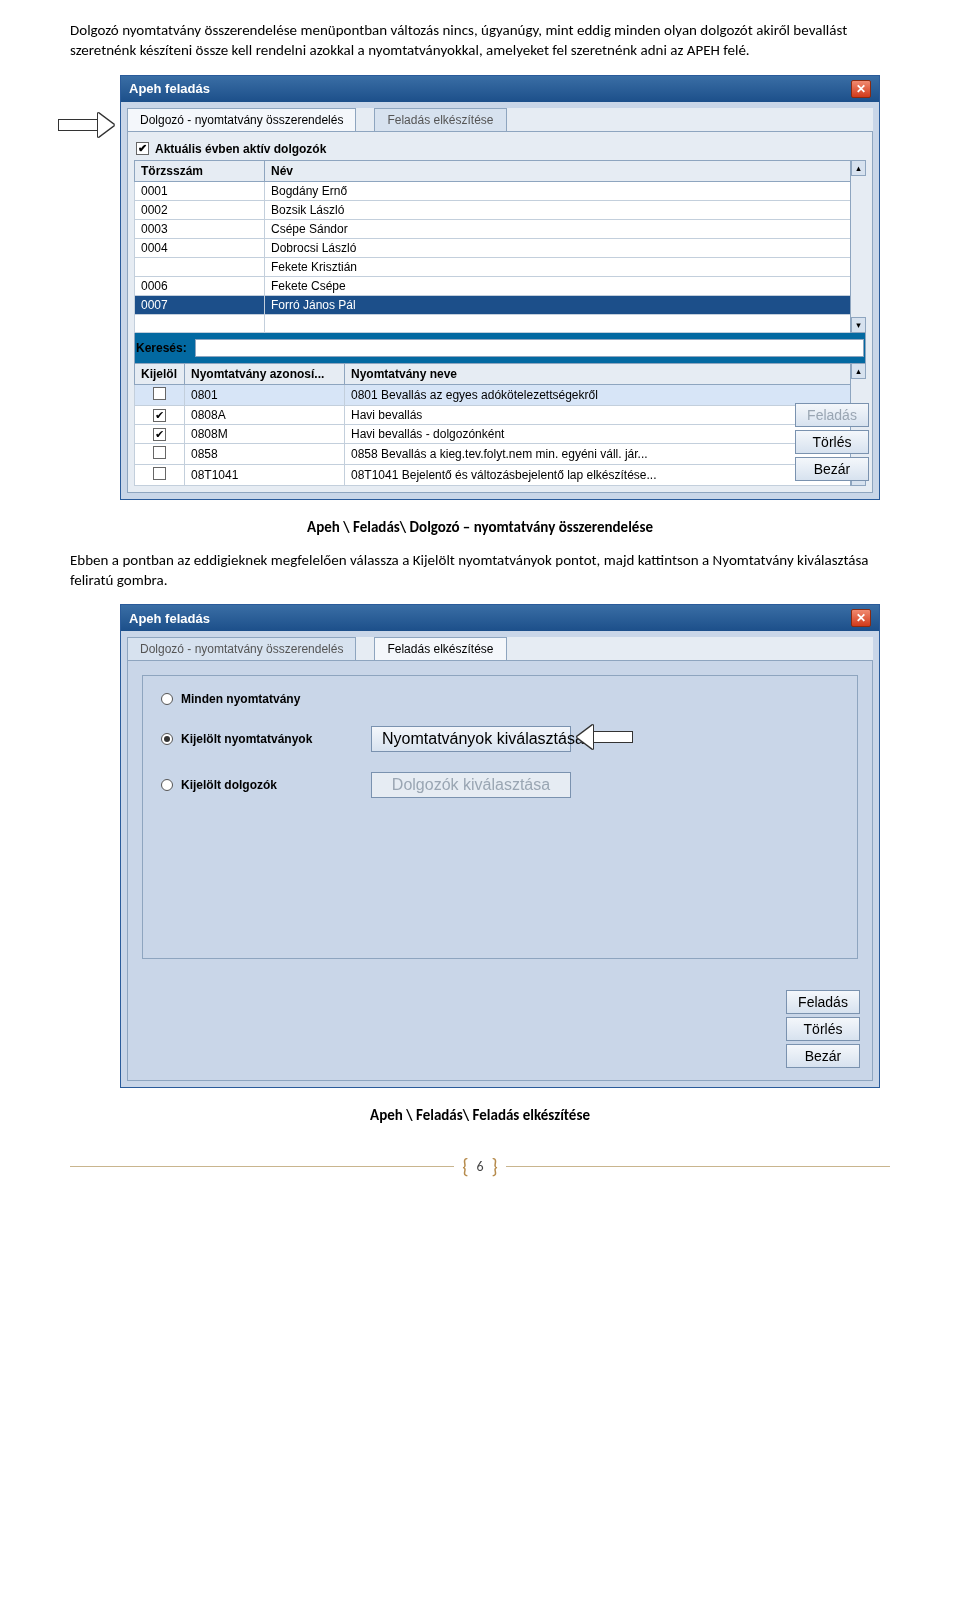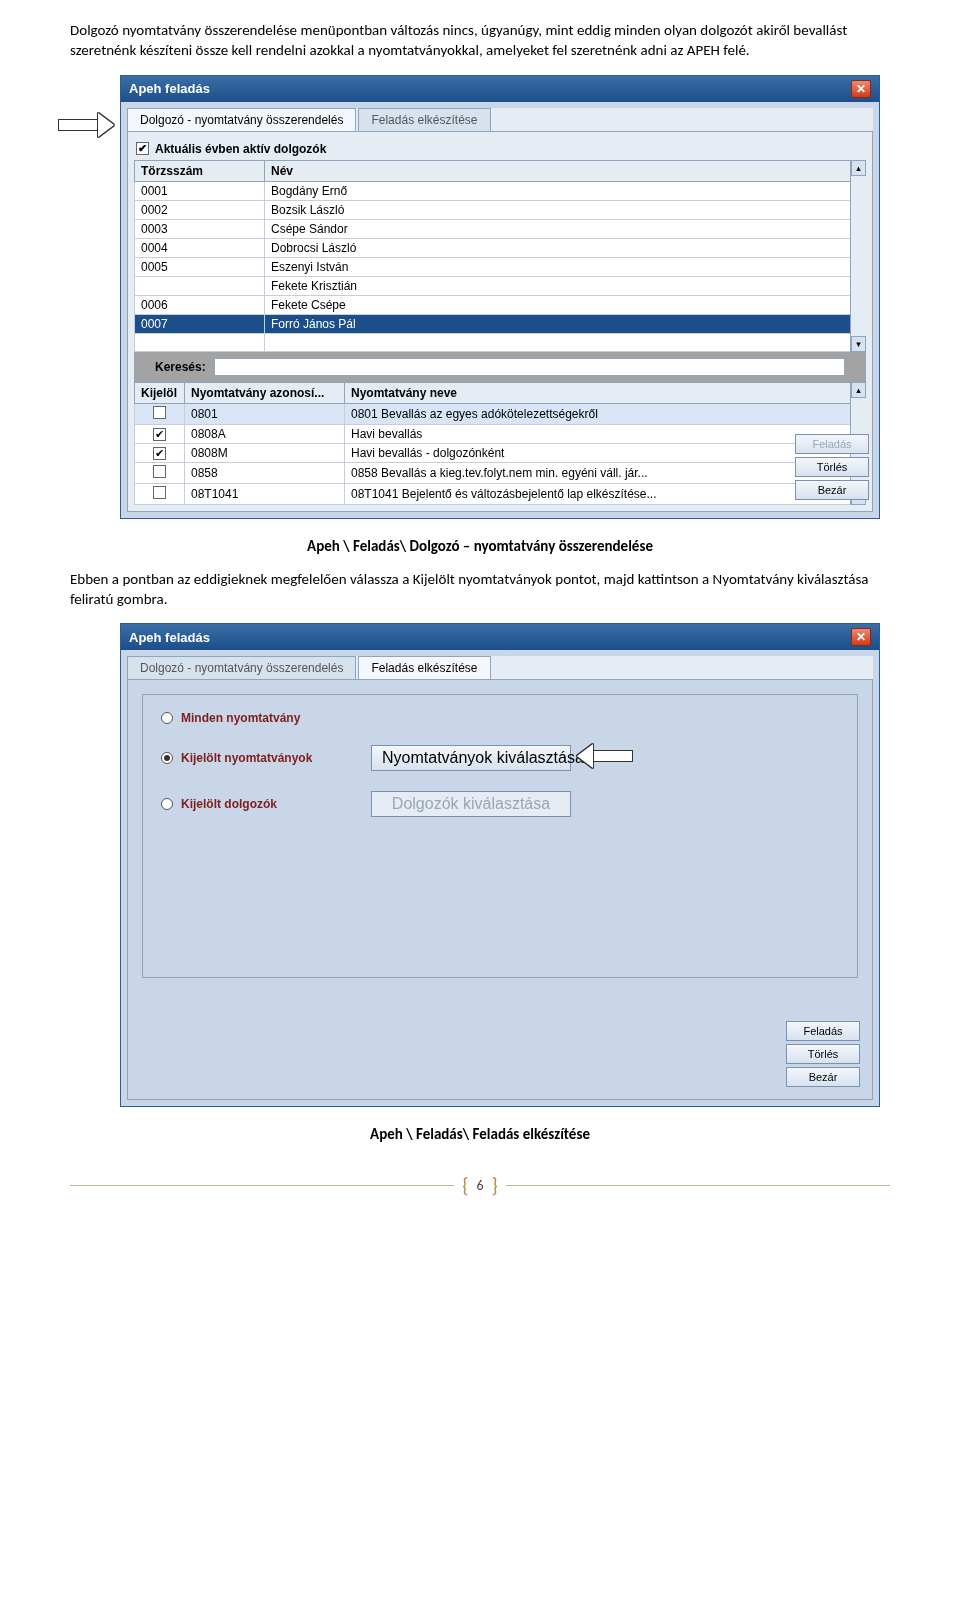--- a/index.html
+++ b/index.html
@@ -47,21 +47,21 @@
   }
   .win-body { padding: 10px; }
 
   
   .tabbar { display: flex; background: #e6ecf3; border-bottom: 1px solid #8ea5bf; }
   .tab {
     padding: 4px 12px;
     border: 1px solid #8ea5bf;
     border-bottom: none;
     background: #d7e2ef;
-    margin-right: 2px;
+    margin-right: 18px;
     color: #555;
     cursor: pointer;
     font-size: 12px;
   }
   .tab.active { background: #f4f7fb; color: #000; font-weight: normal; }
 
   
   .panel { background: #e6ecf3; border: 1px solid #8ea5bf; border-top: none; padding: 10px; }
 
   .chk-row { padding: 4px 2px; display: flex; align-items: center; gap: 6px; font-weight: bold; font-size: 12px; }
@@ -91,39 +91,39 @@
     padding: 2px 6px;
     font-size: 12px;
     white-space: nowrap;
     overflow: hidden;
     margin-left: 44px;
   }
   .row-sel td { background: #1c4f8a; color: #fff; }
   .row-hl td { background: #d7e5f7; }
   .dtab .empty td { height: 18px; }
 
-  .search-row { padding: 6px 20px; display:flex; align-items:center; gap:8px; font-weight:bold; background:#a3a3a3; border-left:1px solid #8ea5bf; border-right:1px solid #8ea5bf;}
+  .search-row { padding: 6px 1px; display:flex; align-items:center; gap:8px; font-weight:bold; background:#0369a1; border-left:1px solid #8ea5bf; border-right:1px solid #8ea5bf;}
   .search-row input { flex:1; height:18px; border:1px solid #8ea5bf; background:#fff; font-size:12px; padding:0 4px; }
 
   .scroll-stub {
     position:absolute; right:0; top:0; bottom:0; width:16px;
     background:#e6ecf3; border-left:1px solid #8ea5bf;
     display:flex; flex-direction:column; justify-content:space-between;
   }
   .sb-btn { height:16px; background:#d7e2ef; border:1px solid #8ea5bf; font-size:9px; text-align:center; line-height:14px;}
 
   .btncol {
     position:absolute; right:2px; bottom:40px;
     display:flex; flex-direction:column; gap:3px;
   }
   .wbtn {
     width: 74px; padding:3px 0;
     background: linear-gradient(#f4f7fb,#d7e2ef);
     border:1px solid #7a92af;
-    font-size:11px; text-align:center; cursor:pointer;
+    font-size:14px; text-align:center; cursor:pointer;
     color:#000;
   }
   .wbtn.disabled { color:#9aa6b3; }
 
   
   .arrow-l {
     position:absolute;
     width:56px; height:24px;
     display:flex; align-items:center;
   }
@@ -144,21 +144,21 @@
   }
   .radio.sel::after { content:''; width:6px; height:6px; border-radius:50%; background:#333; display:block;}
   .smallbtn {
     padding:3px 10px; font-size:16px;
     background: linear-gradient(#f4f7fb,#d7e2ef);
     border:1px solid #7a92af; cursor:pointer;
     white-space:nowrap; width:200px; text-align:center;
   }
   .smallbtn.disabled { color:#9aa6b3; background:#e6ecf3;}
 
-  .win2 .radio-row { color:#7f1d1d; }
+  .win2 .radio-row { color:#000000; }
 
   .win2 .panel-outer {
     background:#c9d6e8; padding:14px;
   }
   .win2 .panel-inner {
     border:1px solid #8ea5bf; background:#c9d6e8; padding:16px 18px 160px 18px; position:relative;
   }
 
   
   .pgnum { text-align:center; margin-top:30px; font-size:14px; color:#444;}
@@ -221,24 +221,20 @@
                   <td>0002</td>
                   <td>Bozsik László</td>
                 </tr>
                 <tr>
                   <td>0003</td>
                   <td>Csépe Sándor</td>
                 </tr>
                 <tr>
                   <td>0004</td>
                   <td>Dobrocsi László</td>
-                </tr>
-                <tr>
-                  <td>0005</td>
-                  <td>Eszenyi István</td>
                 </tr>
                 <tr>
                   <td></td>
                   <td>Fekete Krisztián</td>
                 </tr>
                 <tr>
                   <td>0006</td>
                   <td>Fekete Csépe</td>
                 </tr>
                 <tr class="row-sel">

